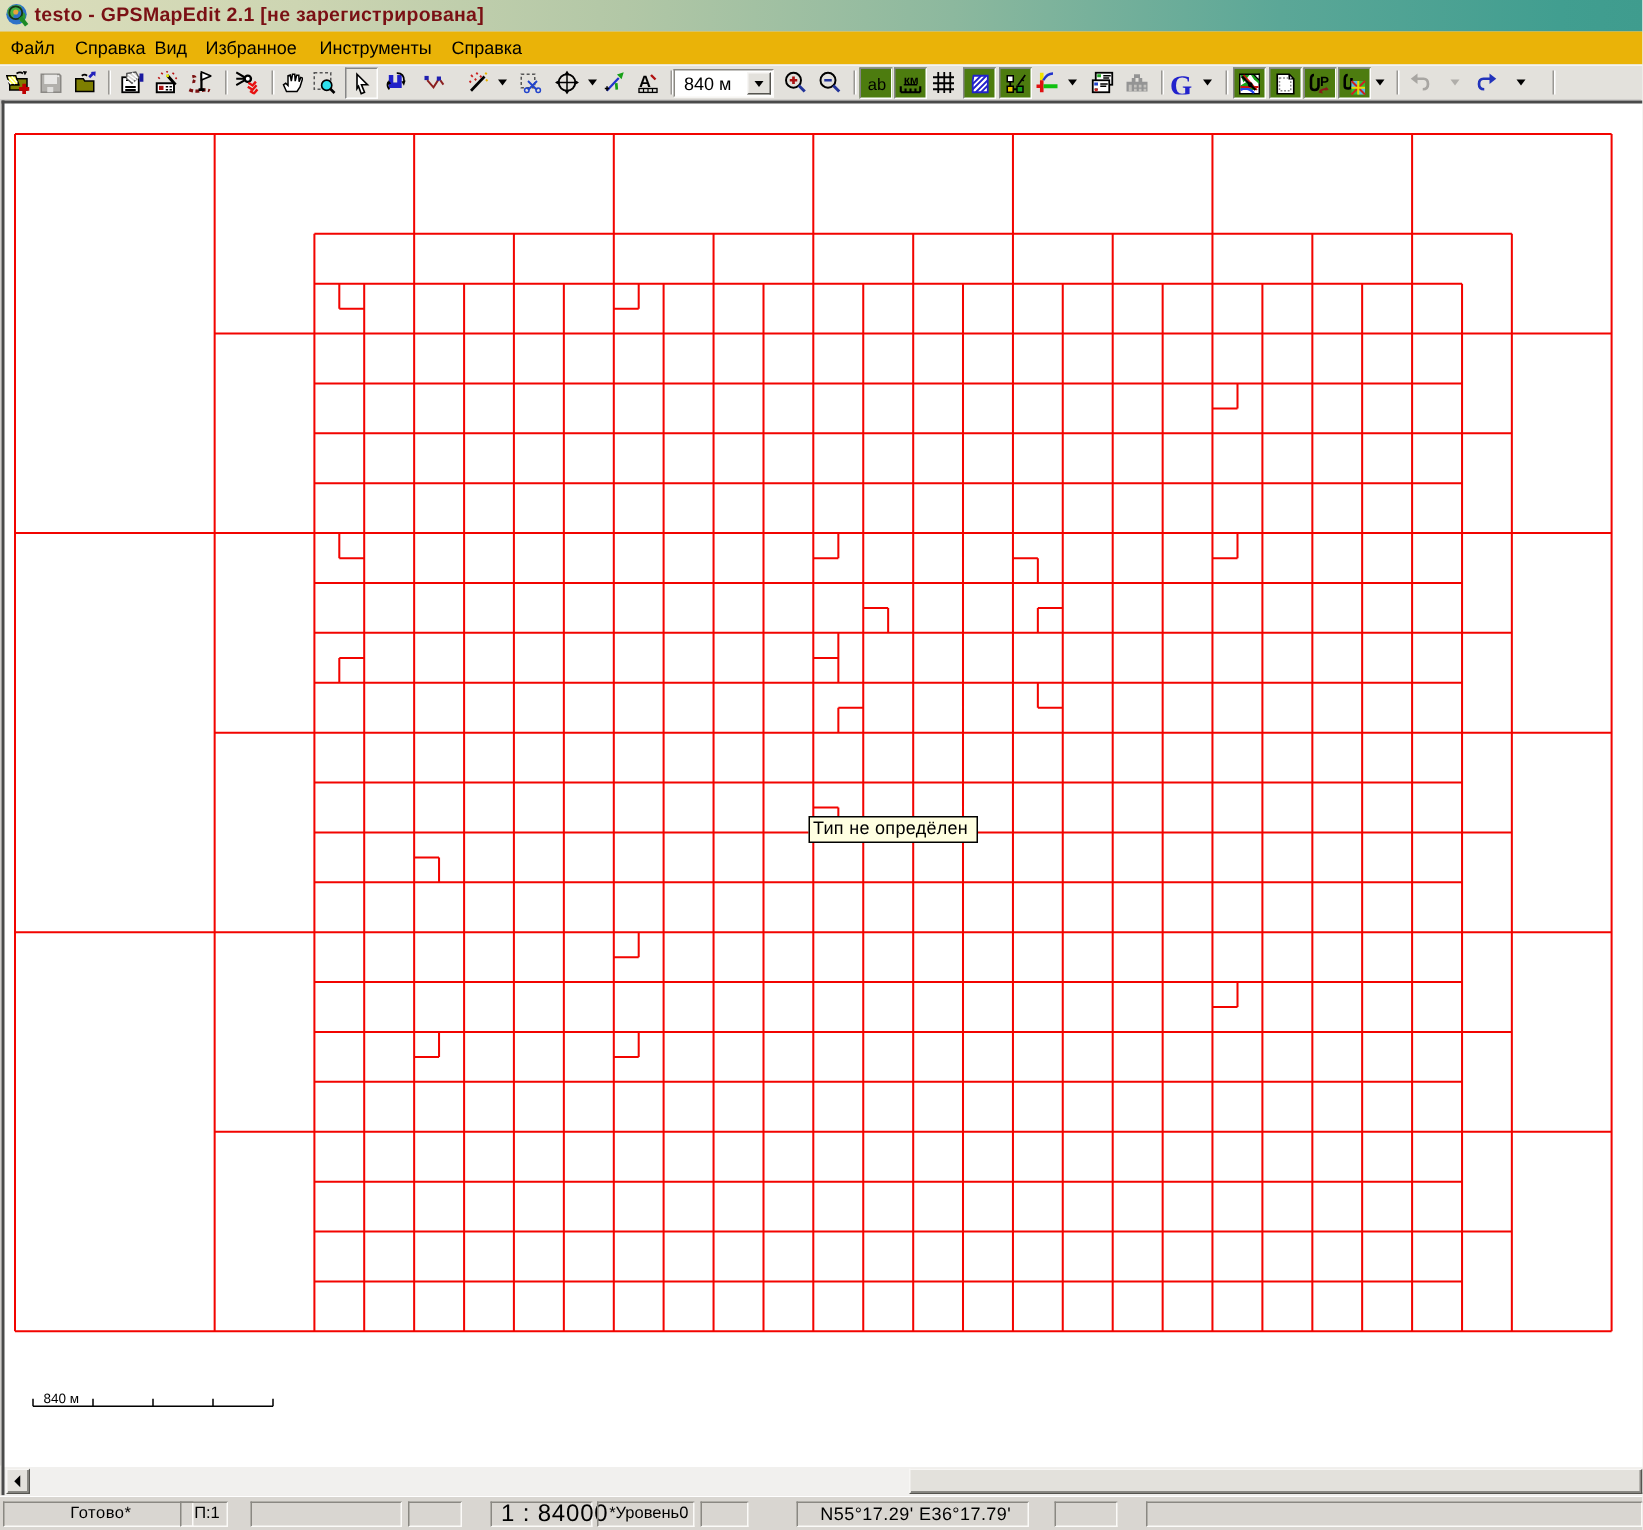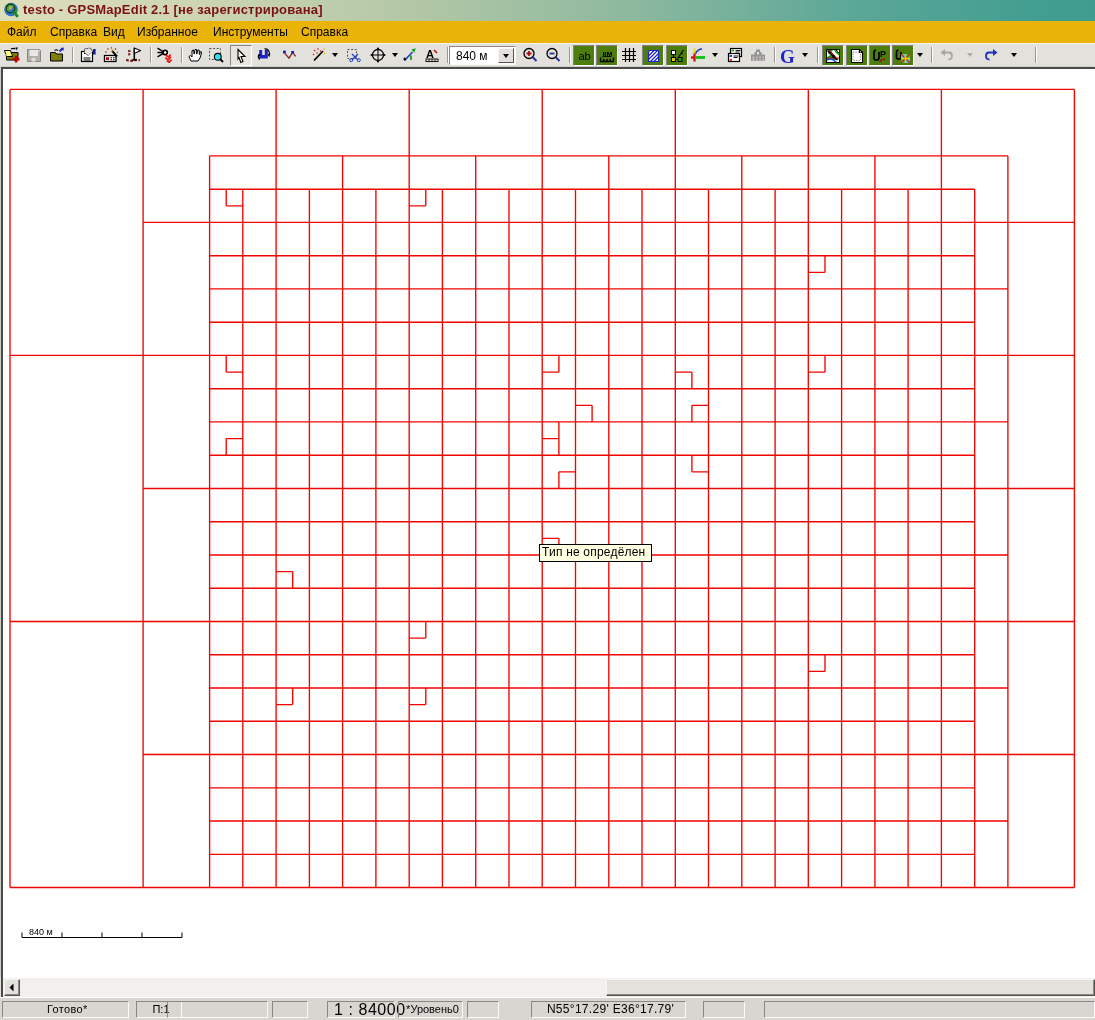--- a/index.html
+++ b/index.html
@@ -354,21 +354,21 @@
 
 <div class="hscroll">
   <div class="sbtn"><svg width="14" height="15" viewBox="0 0 14 15">
         <path d="M8.5 3.5v8L4.5 7.5Z" fill="#000"></path>
       </svg></div>
   <div class="sthumb"></div>
 </div>
 
 <div class="statusbar">
   <div class="spanel" style="left:2px;width:127px;letter-spacing:0.35px;padding-left:3.5px">Готово*</div>
-  <div class="spanel" style="left:136px;width:46px">П:1</div>
+  <div class="spanel" style="left:120px;width:32px">П:1</div>
   <div class="spanel" style="left:167px;width:101px"></div>
   <div class="spanel" style="left:272px;width:36px"></div>
   <div class="spanel" style="left:327px;width:68px;font-size:16px;letter-spacing:0.55px;padding-left:6px">1 : 84000</div>
   <div class="spanel" style="left:398px;width:65px">*Уровень0</div>
   <div class="spanel" style="left:467px;width:32px"></div>
   <div class="spanel" style="left:531px;width:155px;font-size:12px;letter-spacing:0.3px">N55°17.29' E36°17.79'</div>
   <div class="spanel" style="left:703px;width:42px"></div>
   <div class="spanel" style="left:764px;width:331px"></div>
 </div>
 

